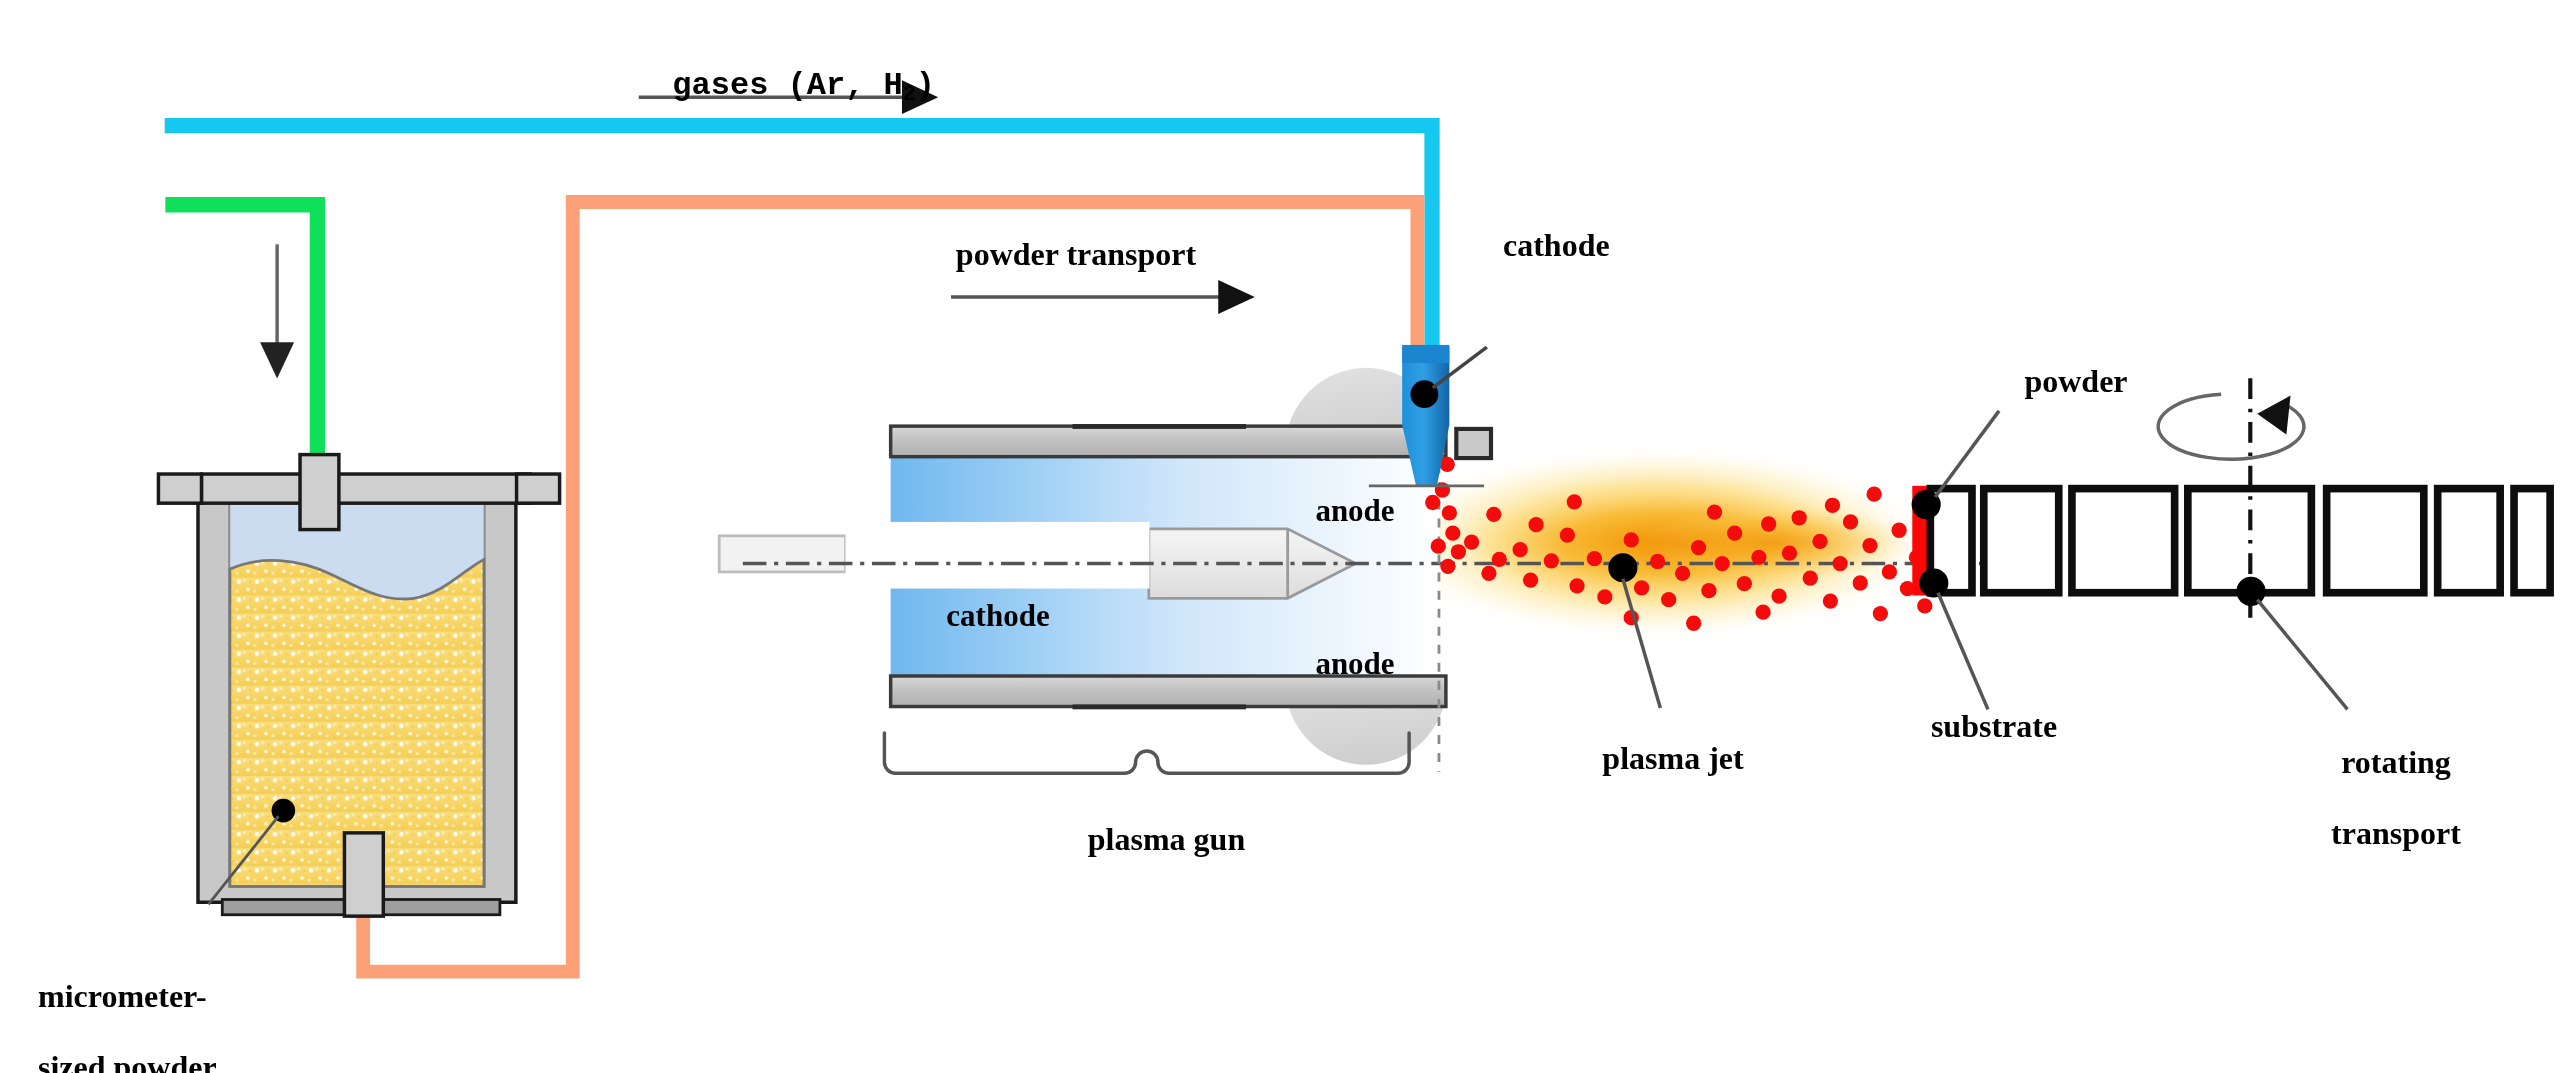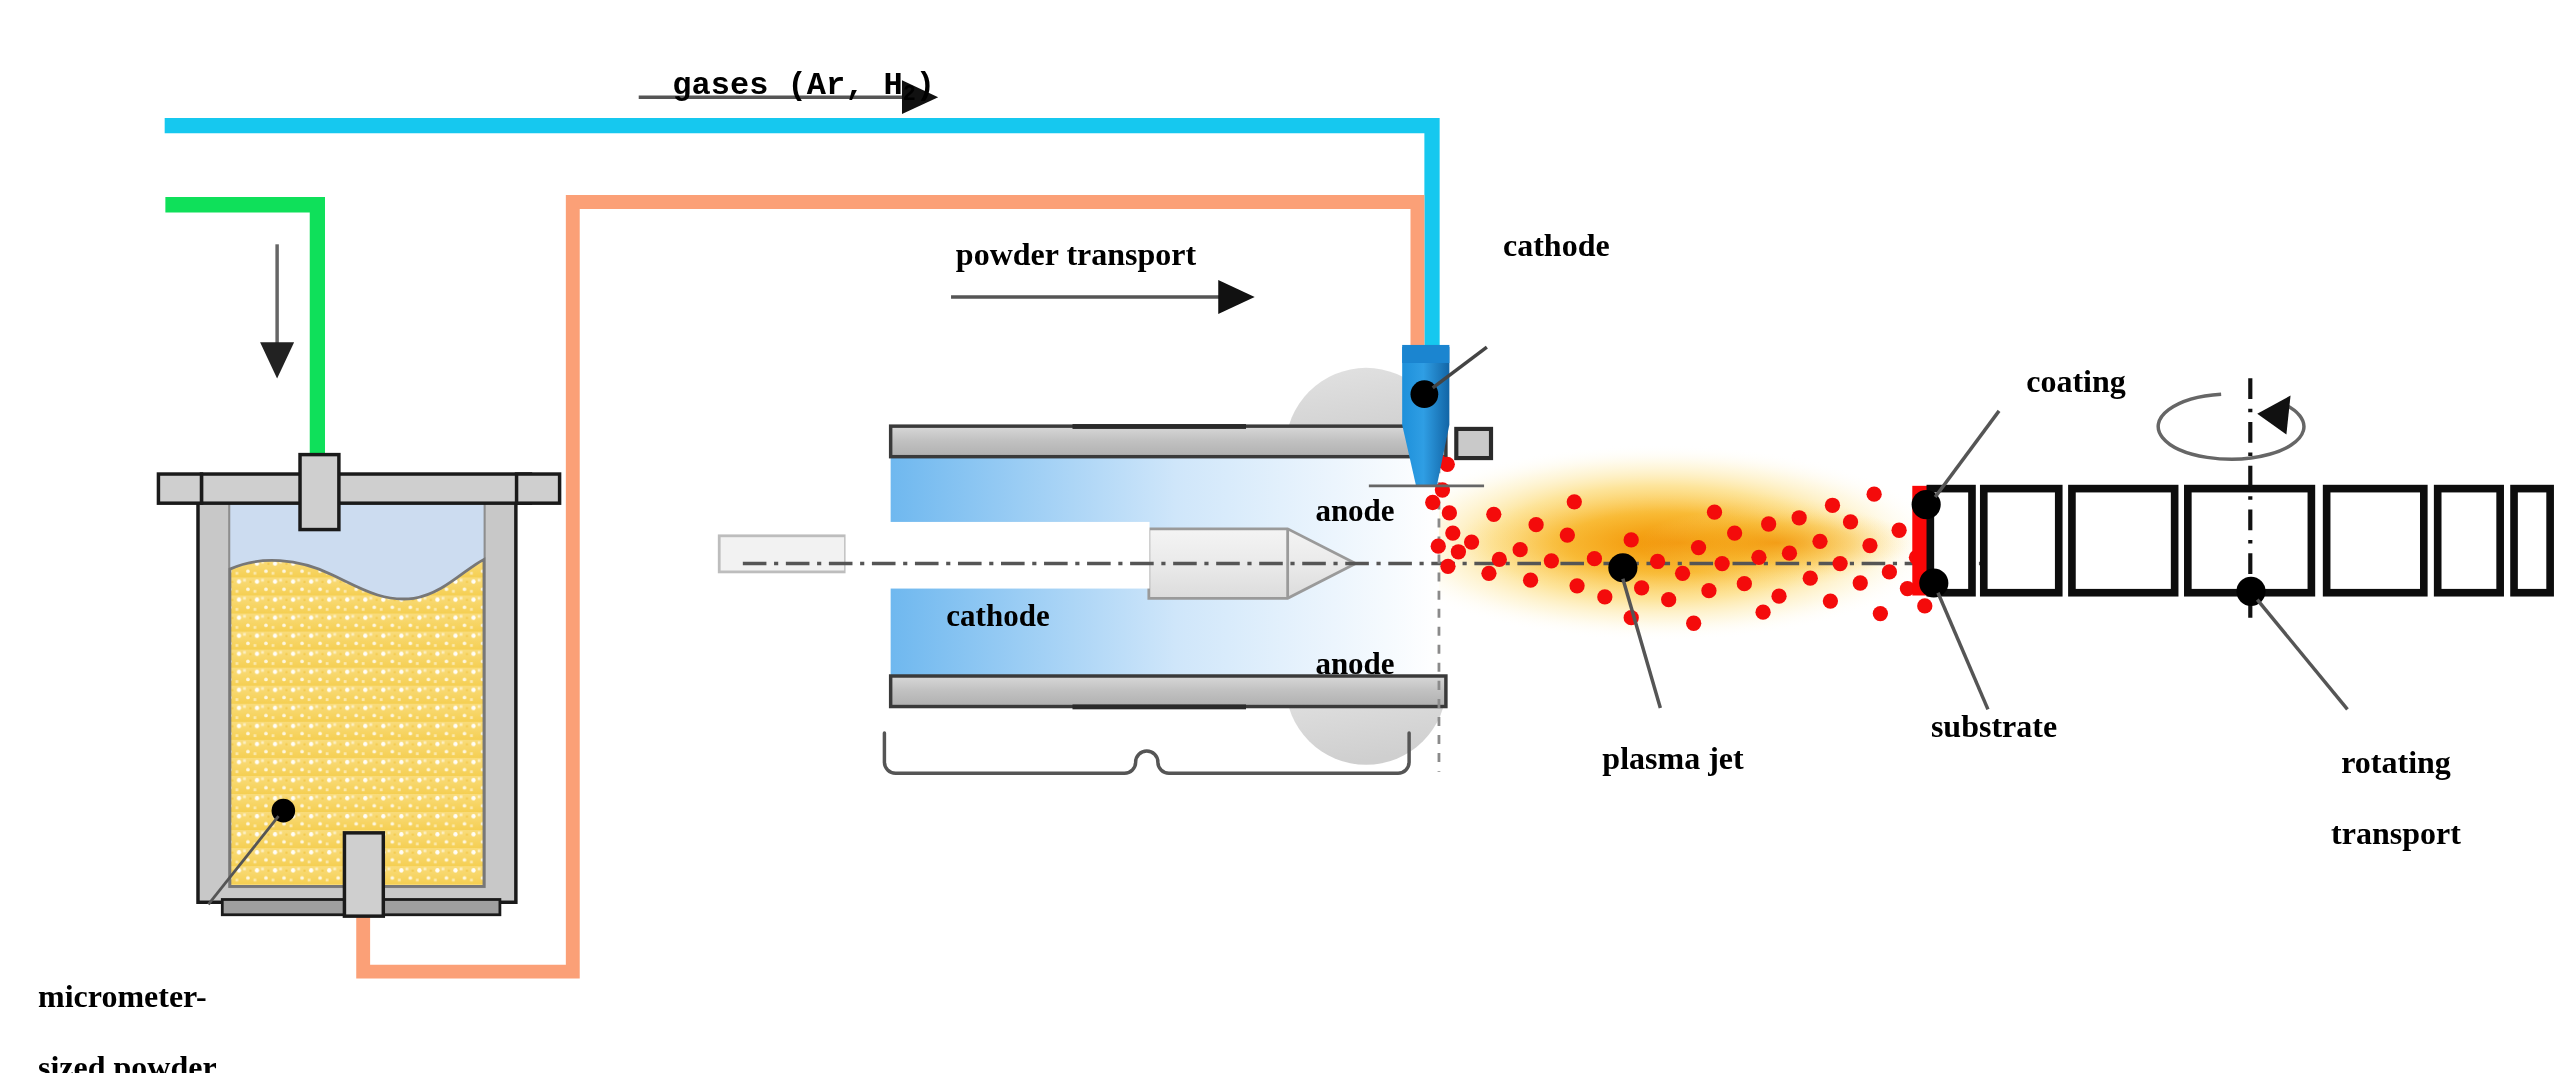--- a/index.html
+++ b/index.html
@@ -281,24 +281,25 @@
 <div class="lbl c big" style="left:861px;top:221px;width:430px;margin-top:16px;">powder transport</div>
 
 <div class="lbl l big" style="left:1503px;top:228px;">cathode</div>
 
 <div class="lbl c mid" style="left:1268px;top:450px;width:174px;">anode</div>
 
 <div class="lbl c mid" style="left:1268px;top:603px;width:174px;">anode</div>
 
 <div class="lbl c mid" style="left:866px;top:555px;width:264px;">cathode</div>
 
+<div class="lbl c big" style="left:965px;top:822px;width:403px;">plasma gun</div>
 
 <div class="lbl c big" style="left:1541px;top:709px;width:264px;margin-top:32px;">plasma jet</div>
 
-<div class="lbl c big" style="left:1958px;top:364px;width:236px;">coating</div>
+<div class="lbl c big" style="left:1958px;top:364px;width:236px;">powder</div>
 
 <div class="lbl c big" style="left:1855px;top:709px;width:278px;">substrate</div>
 
 <div class="lbl c big" style="left:2249px;top:709px;width:278px;">
   <span>rotating</span><br>
   <span>transport</span>
 </div>
 
 <div class="lbl l big" style="left:22px;top:943px;">
   <span>micrometer-</span><br>

